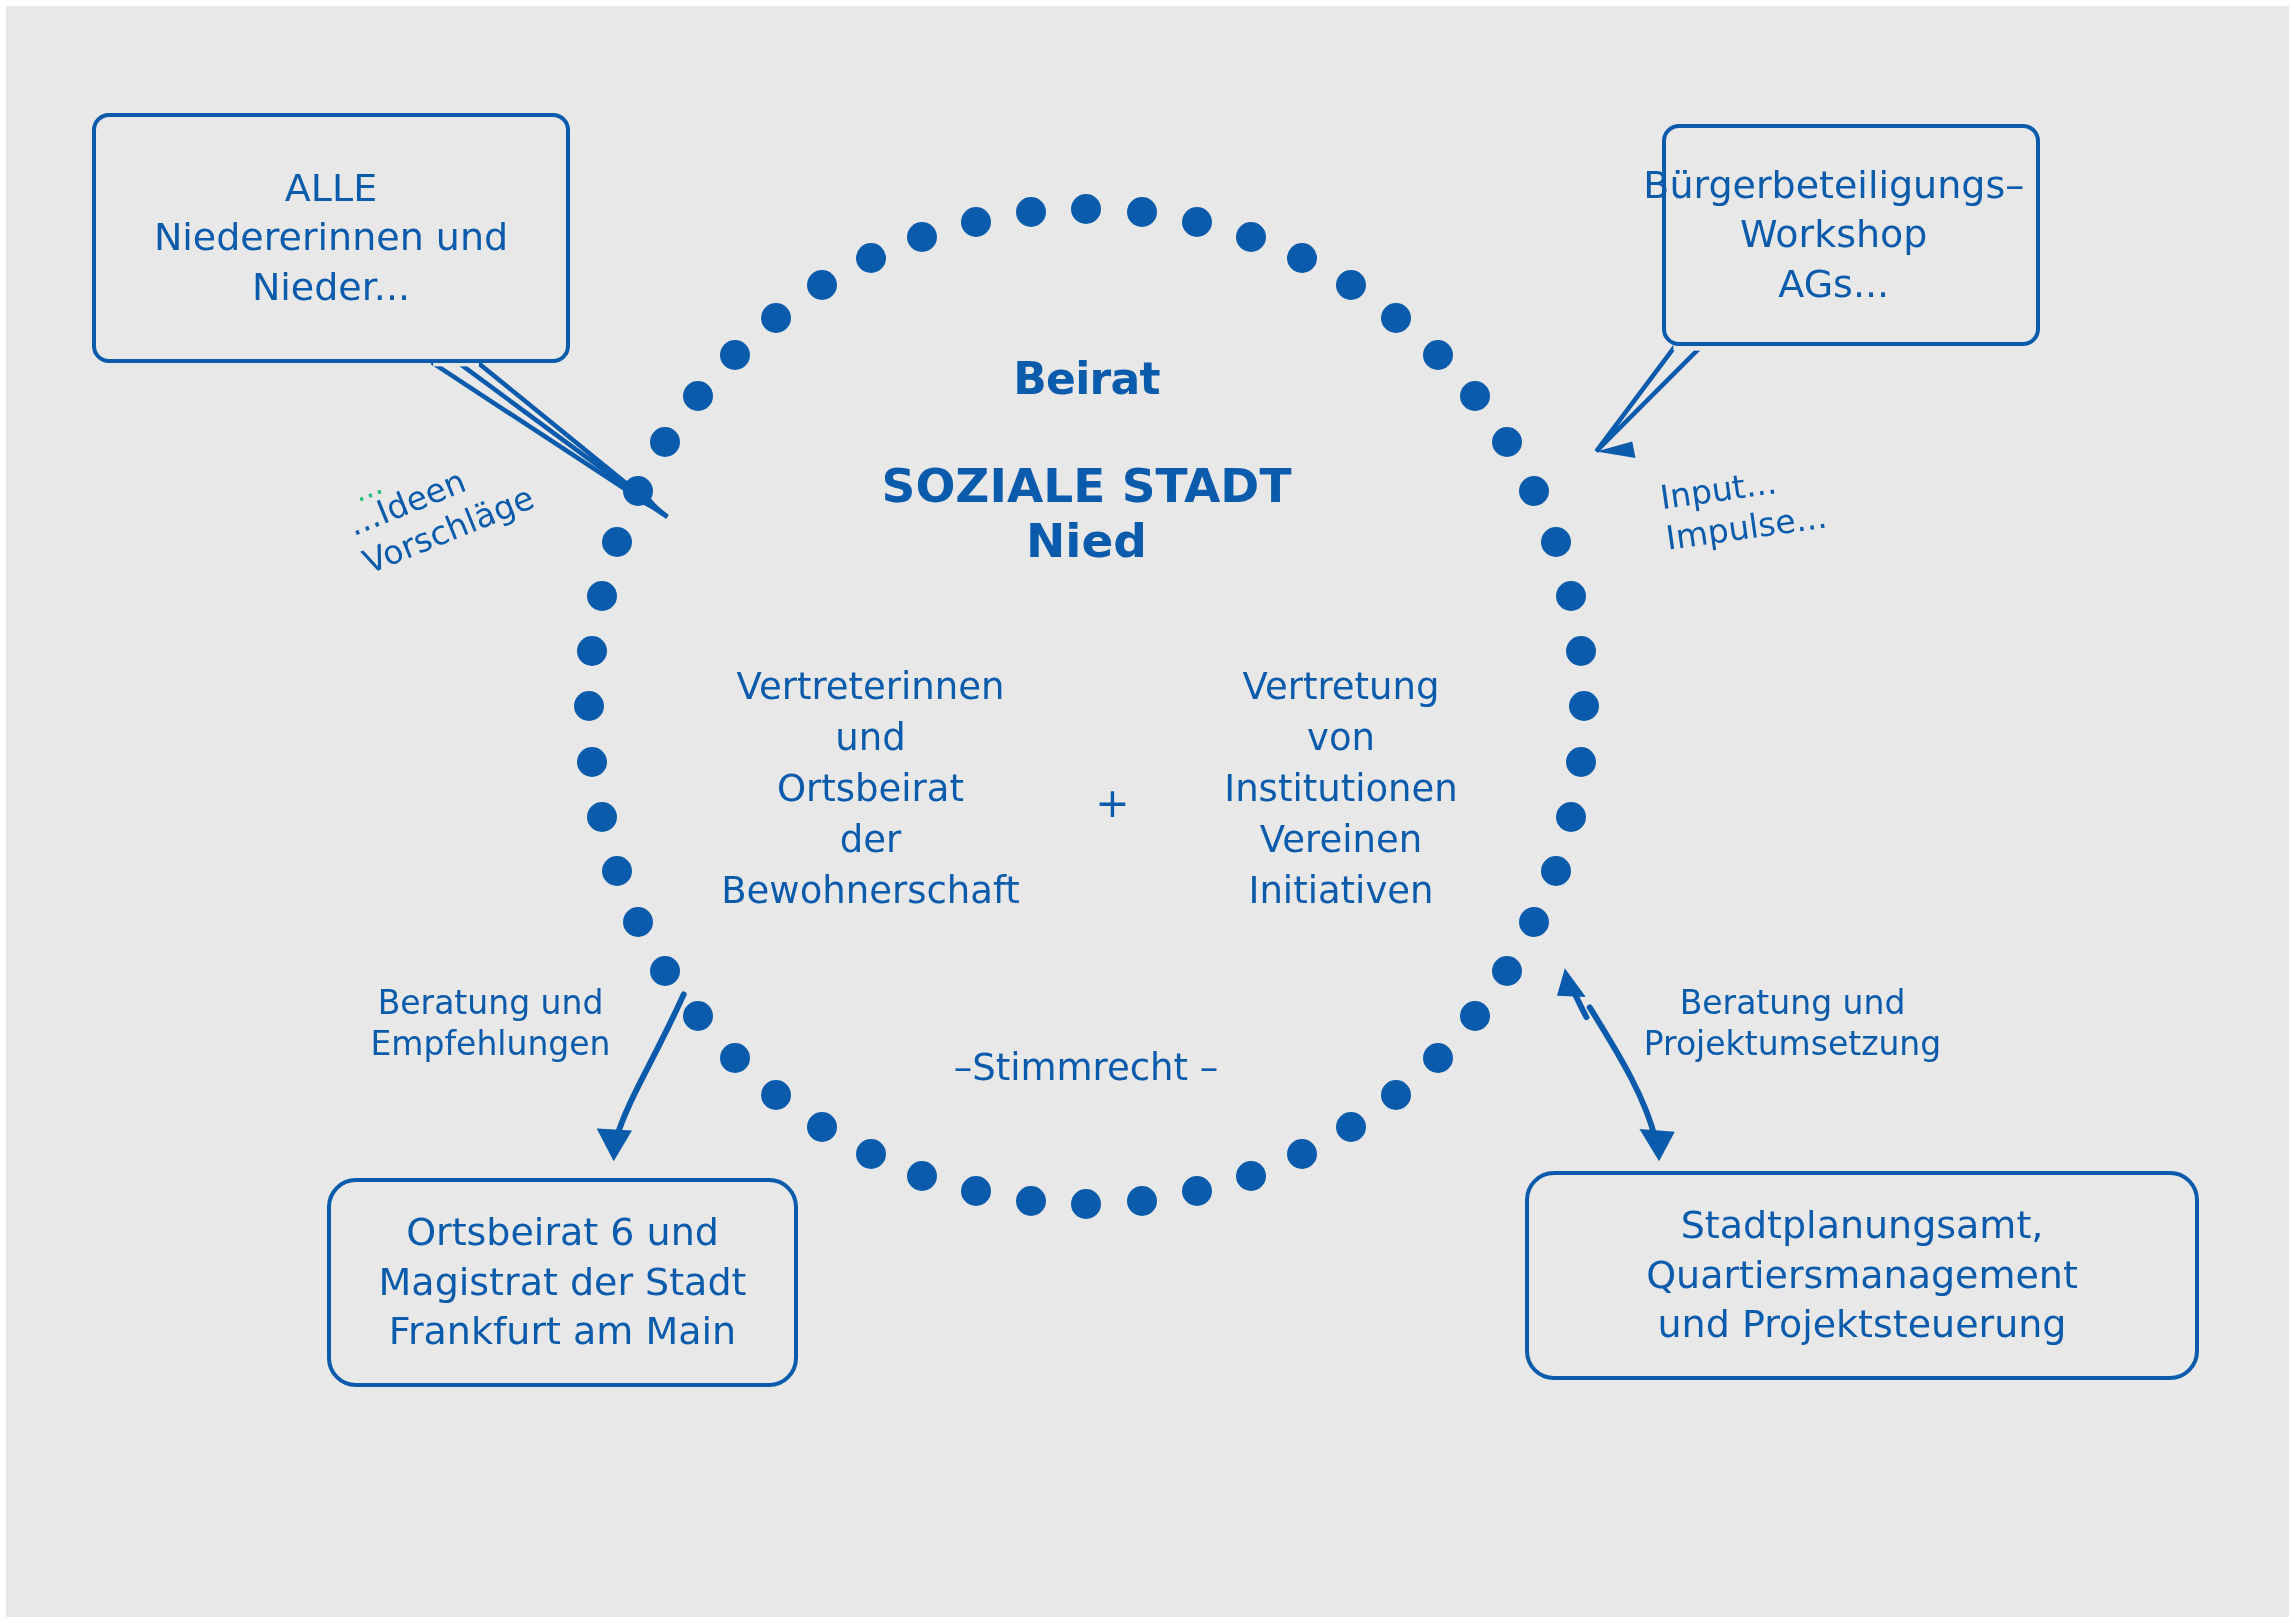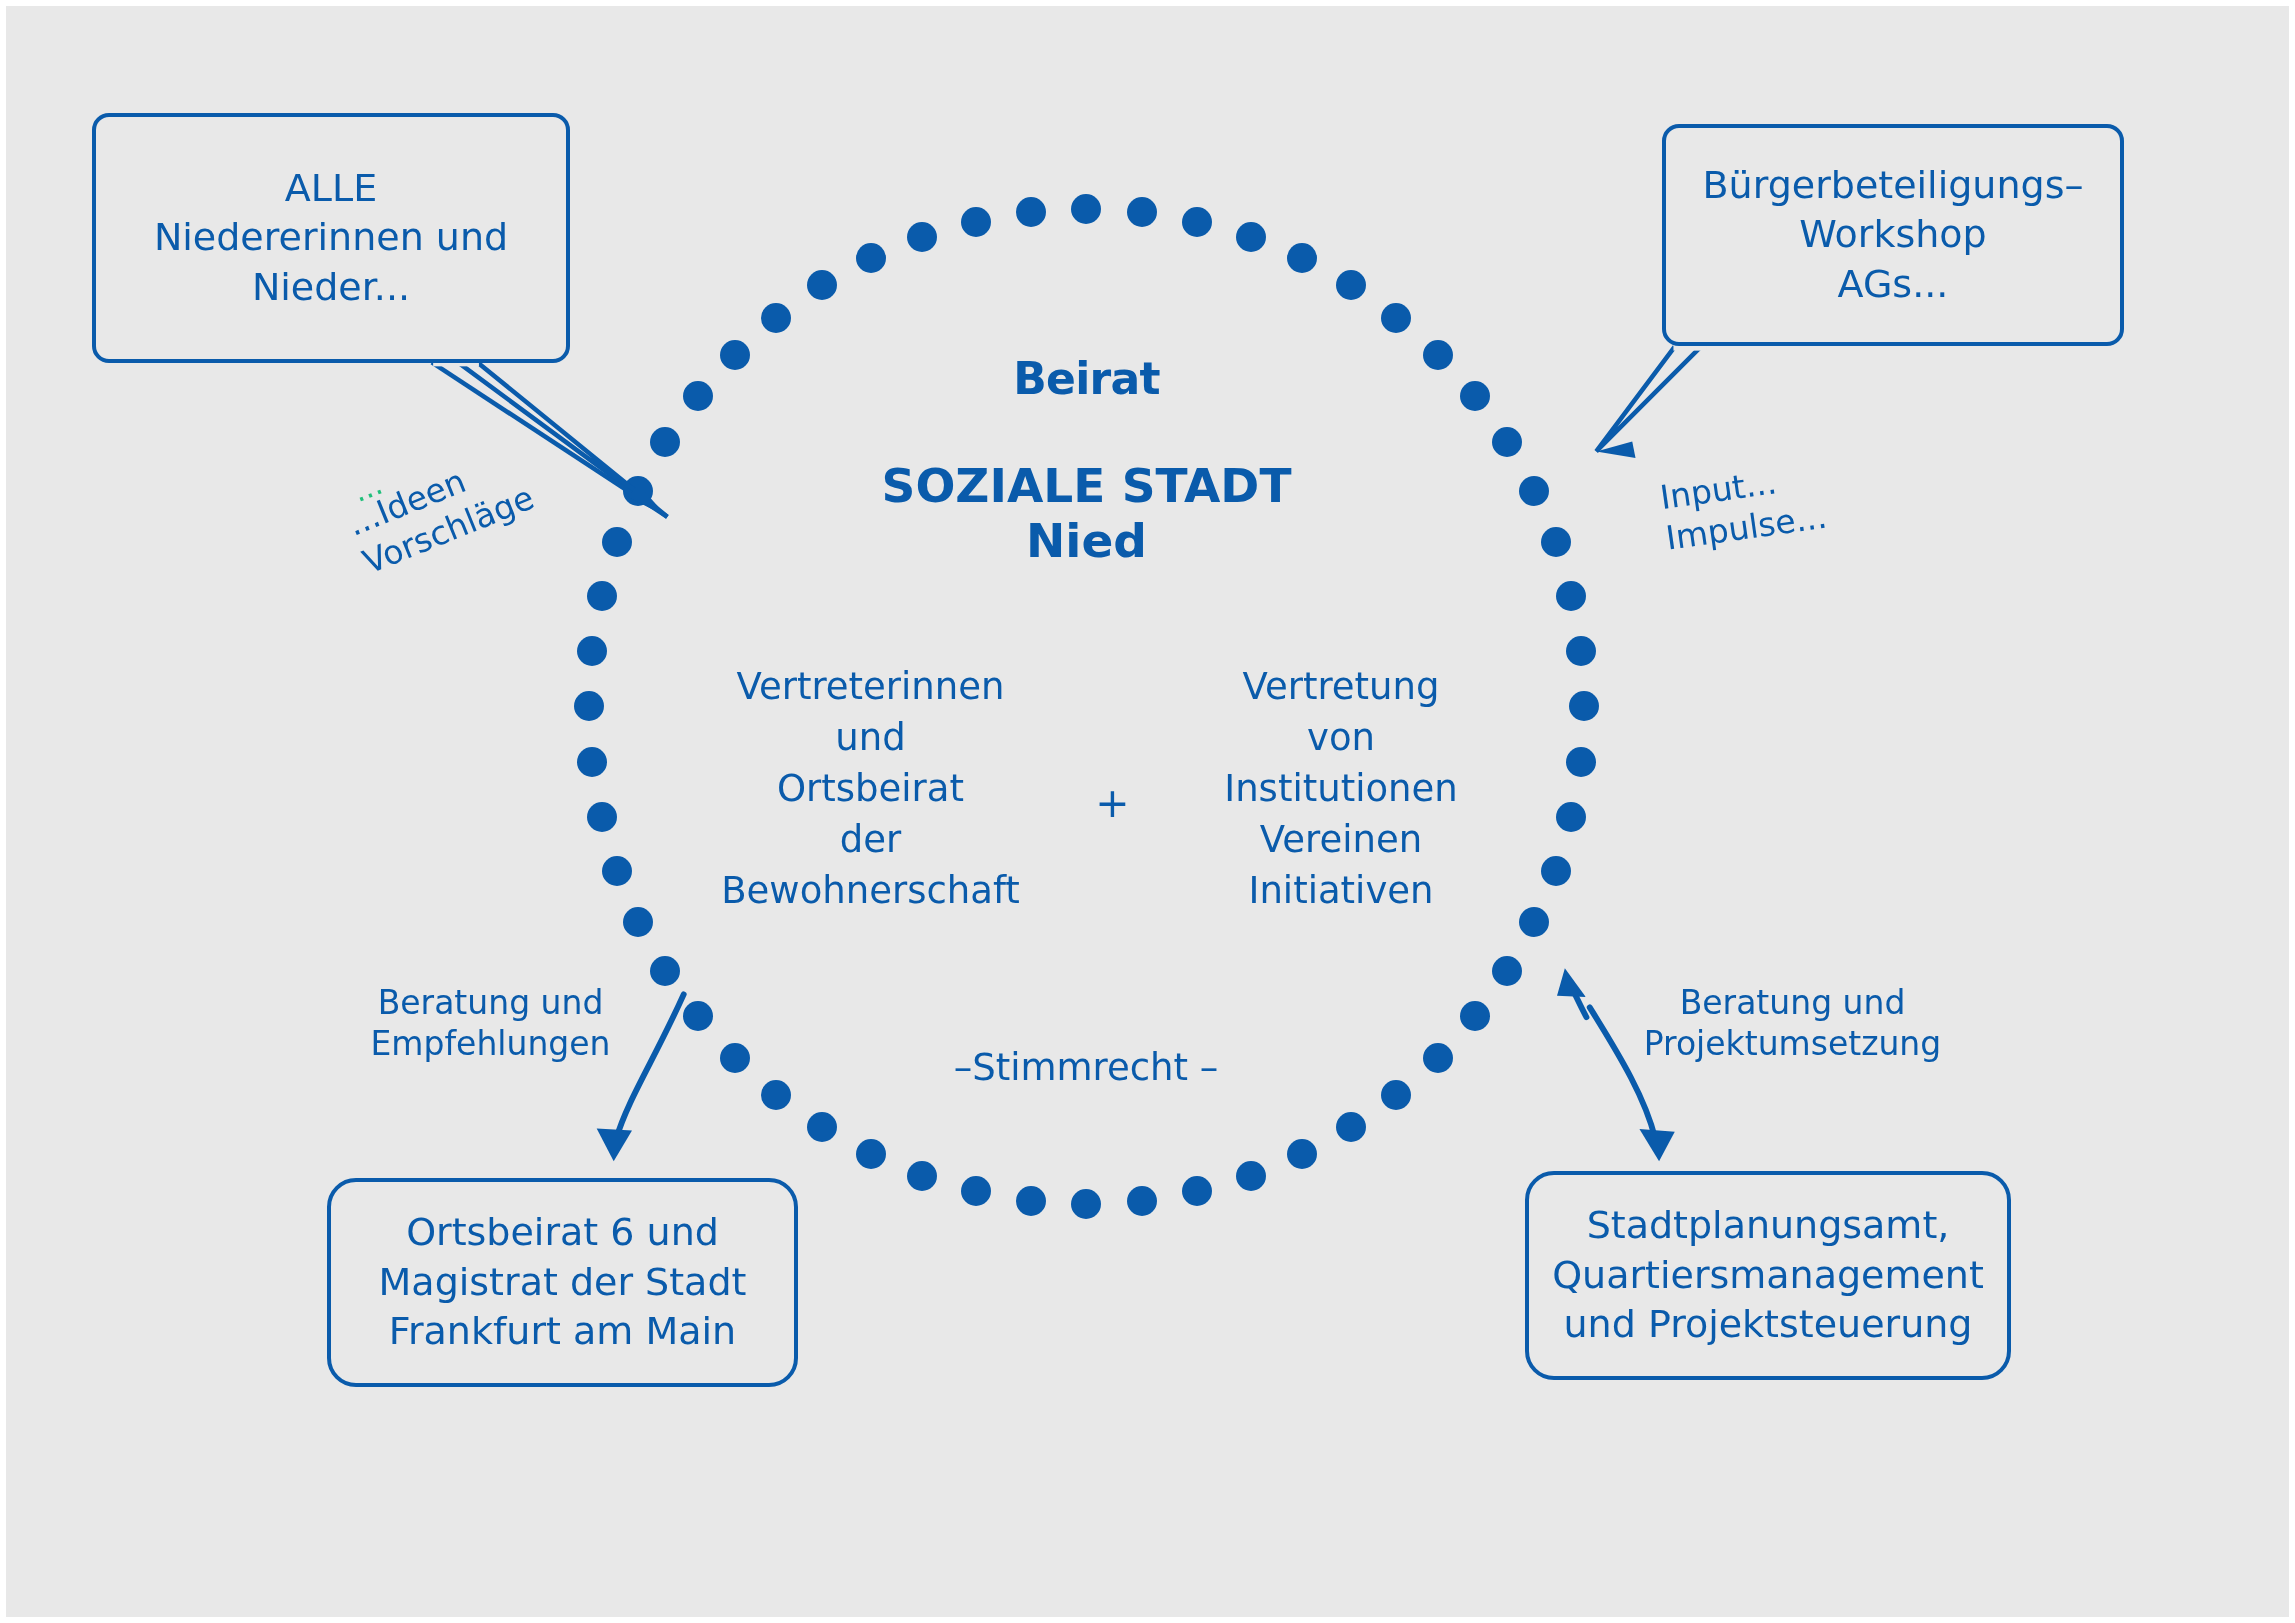--- a/index.html
+++ b/index.html
@@ -108,37 +108,38 @@
     left: 92px;
     top: 113px;
     width: 478px;
     height: 250px;
     border-radius: 17px;
     font-size: 38px;
   }
   #box-buerger {
     left: 1662px;
     top: 124px;
-    width: 462px;
+    width: 378px;
     height: 222px;
     border-radius: 17px;
     font-size: 38px;
+    justify-content: flex-end;
   }
   #box-ortsbeirat {
     left: 327px;
     top: 1178px;
     width: 471px;
     height: 209px;
     border-radius: 29px;
     font-size: 38px;
   }
   #box-stadtplanung {
     left: 1525px;
     top: 1171px;
-    width: 486px;
+    width: 674px;
     height: 209px;
     border-radius: 29px;
     font-size: 38px;
     align-items: center;
   }
   .box-text { padding: 0 11.8px; }
 
   
   .tail { position: absolute; }
 

